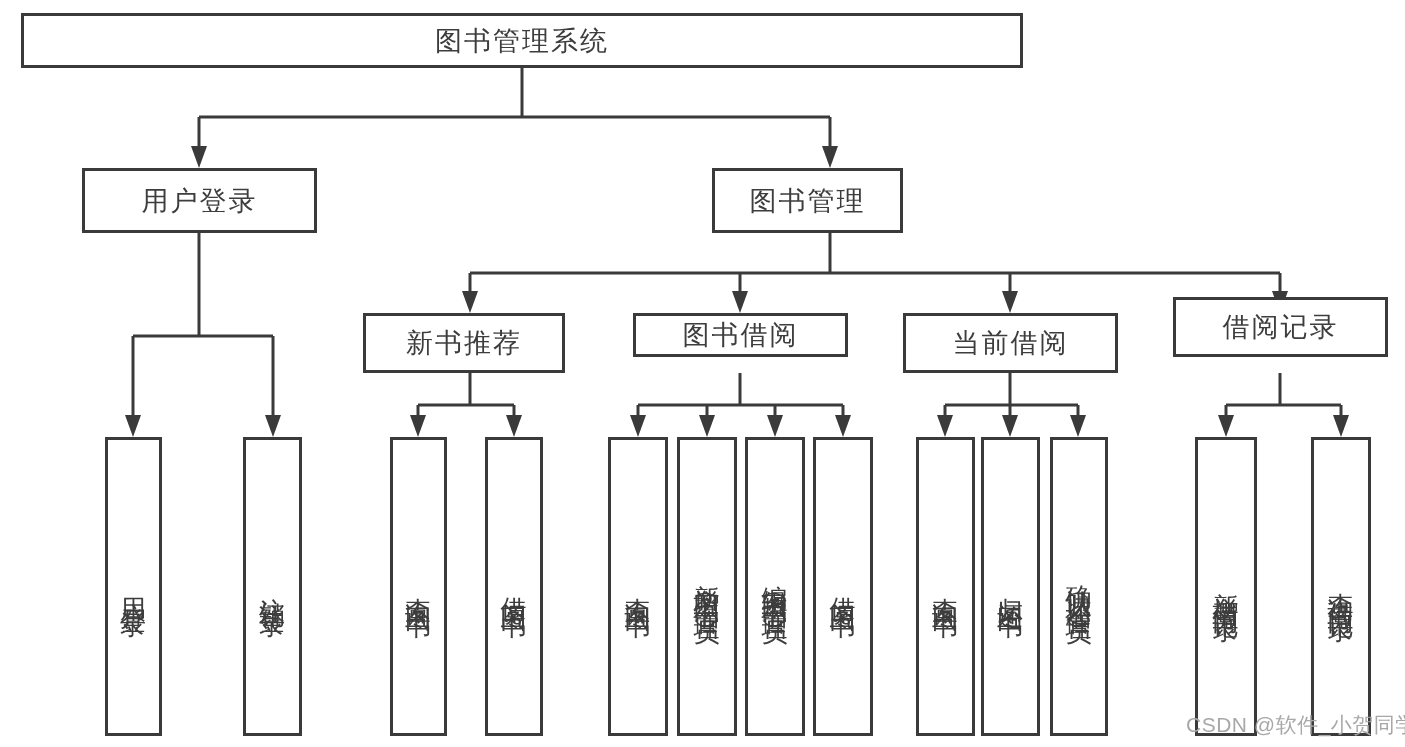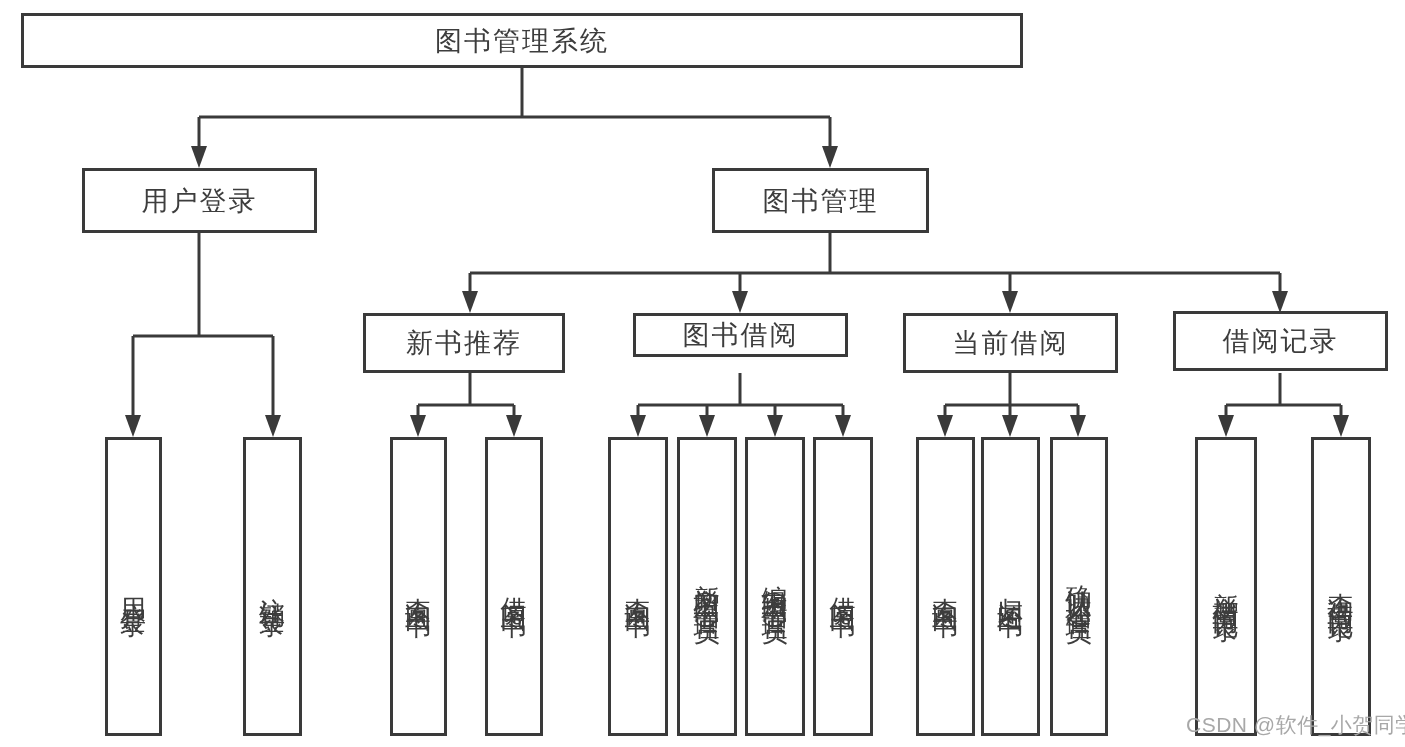--- a/index.html
+++ b/index.html
@@ -83,34 +83,34 @@
       <polygon points="1333,415 1349,415 1341,437" fill="#3a3a3a"></polygon>
     </svg>
 
   <div class="box" style="left:21px;top:13px;width:1002px;height:55px;">
     <span class="hlabel">图书管理系统</span>
   </div>
 
   <div class="box" style="left:82px;top:168px;width:235px;height:65px;">
     <span class="hlabel">用户登录</span>
   </div>
-  <div class="box" style="left:712px;top:168px;width:217px;height:65px;">
+  <div class="box" style="left:712px;top:168px;width:191px;height:65px;">
     <span class="hlabel">图书管理</span>
   </div>
 
   <div class="box" style="left:363px;top:313px;width:202px;height:60px;">
     <span class="hlabel">新书推荐</span>
   </div>
   <div class="box" style="left:633px;top:313px;width:215px;height:44px;">
     <span class="hlabel">图书借阅</span>
   </div>
   <div class="box" style="left:903px;top:313px;width:215px;height:60px;">
     <span class="hlabel">当前借阅</span>
   </div>
-  <div class="box" style="left:1173px;top:311px;width:215px;height:60px;">
+  <div class="box" style="left:1173px;top:297px;width:215px;height:60px;">
     <span class="hlabel">借阅记录</span>
   </div>
 
   <div class="box" style="left:105px;top:437px;width:57px;height:299px;">
     <span class="vtext">用户登录</span>
   </div>
   <div class="box" style="left:243px;top:437px;width:59px;height:299px;">
     <span class="vtext">注销登录</span>
   </div>
 

